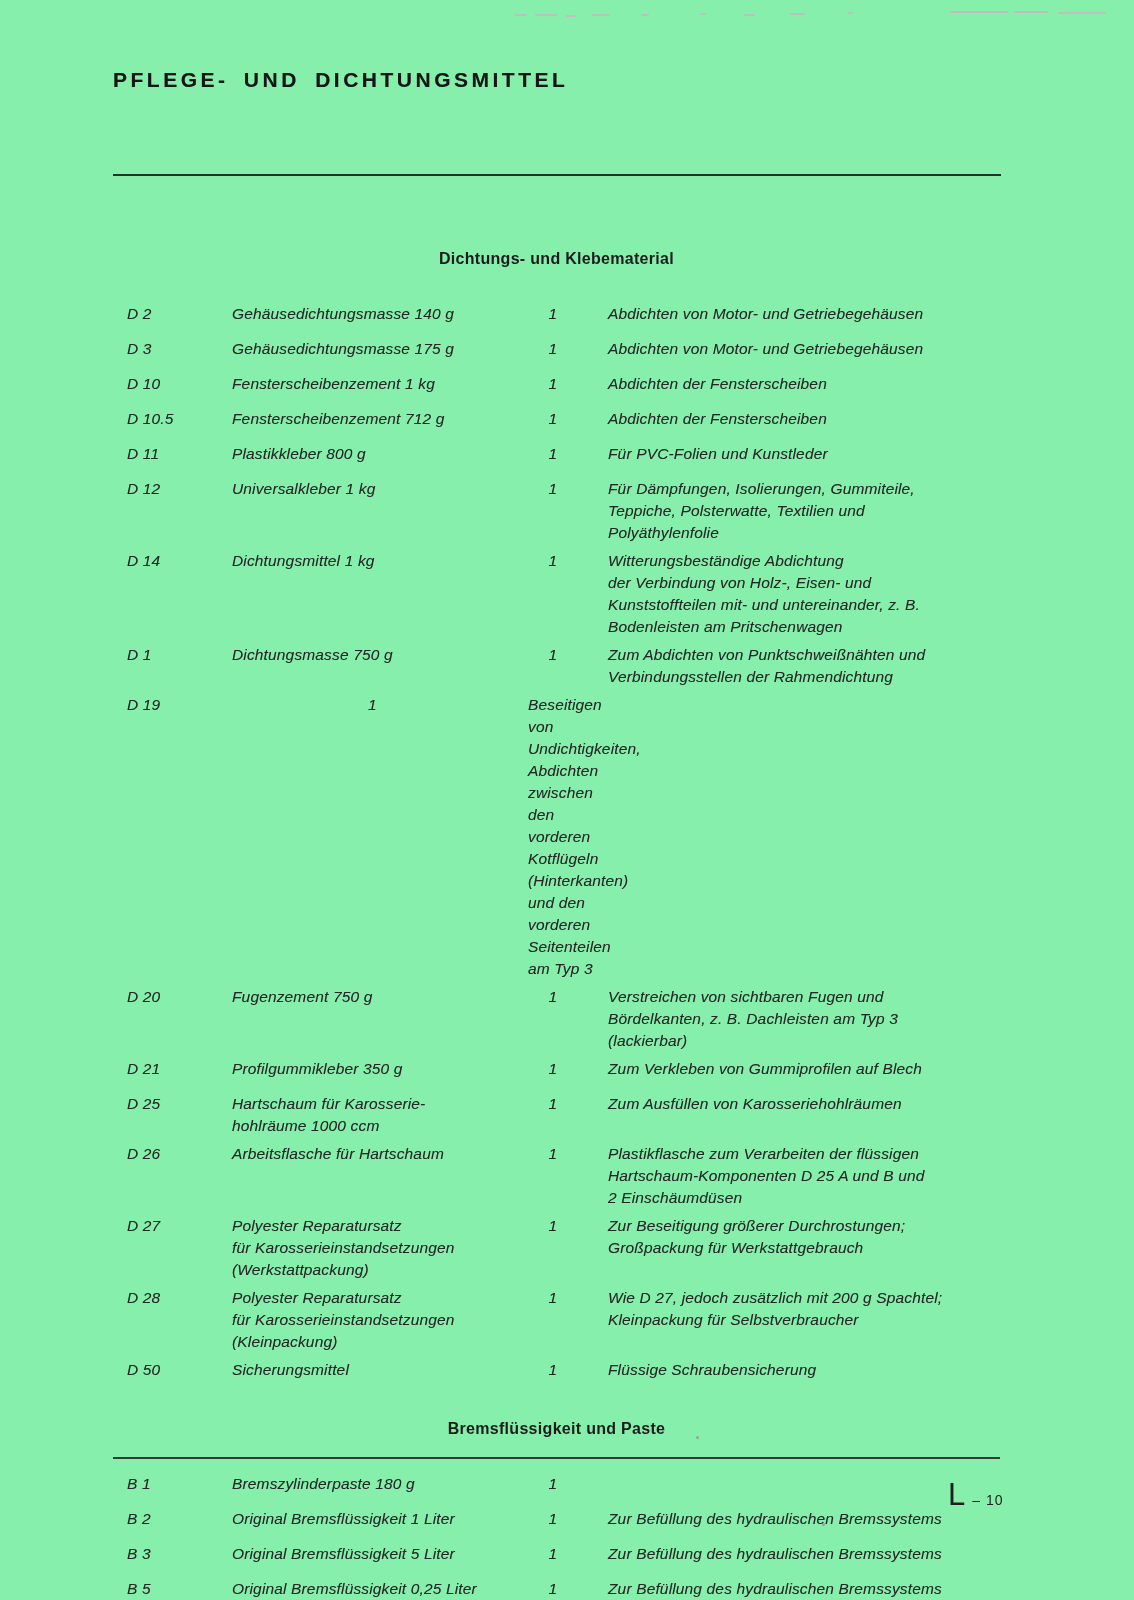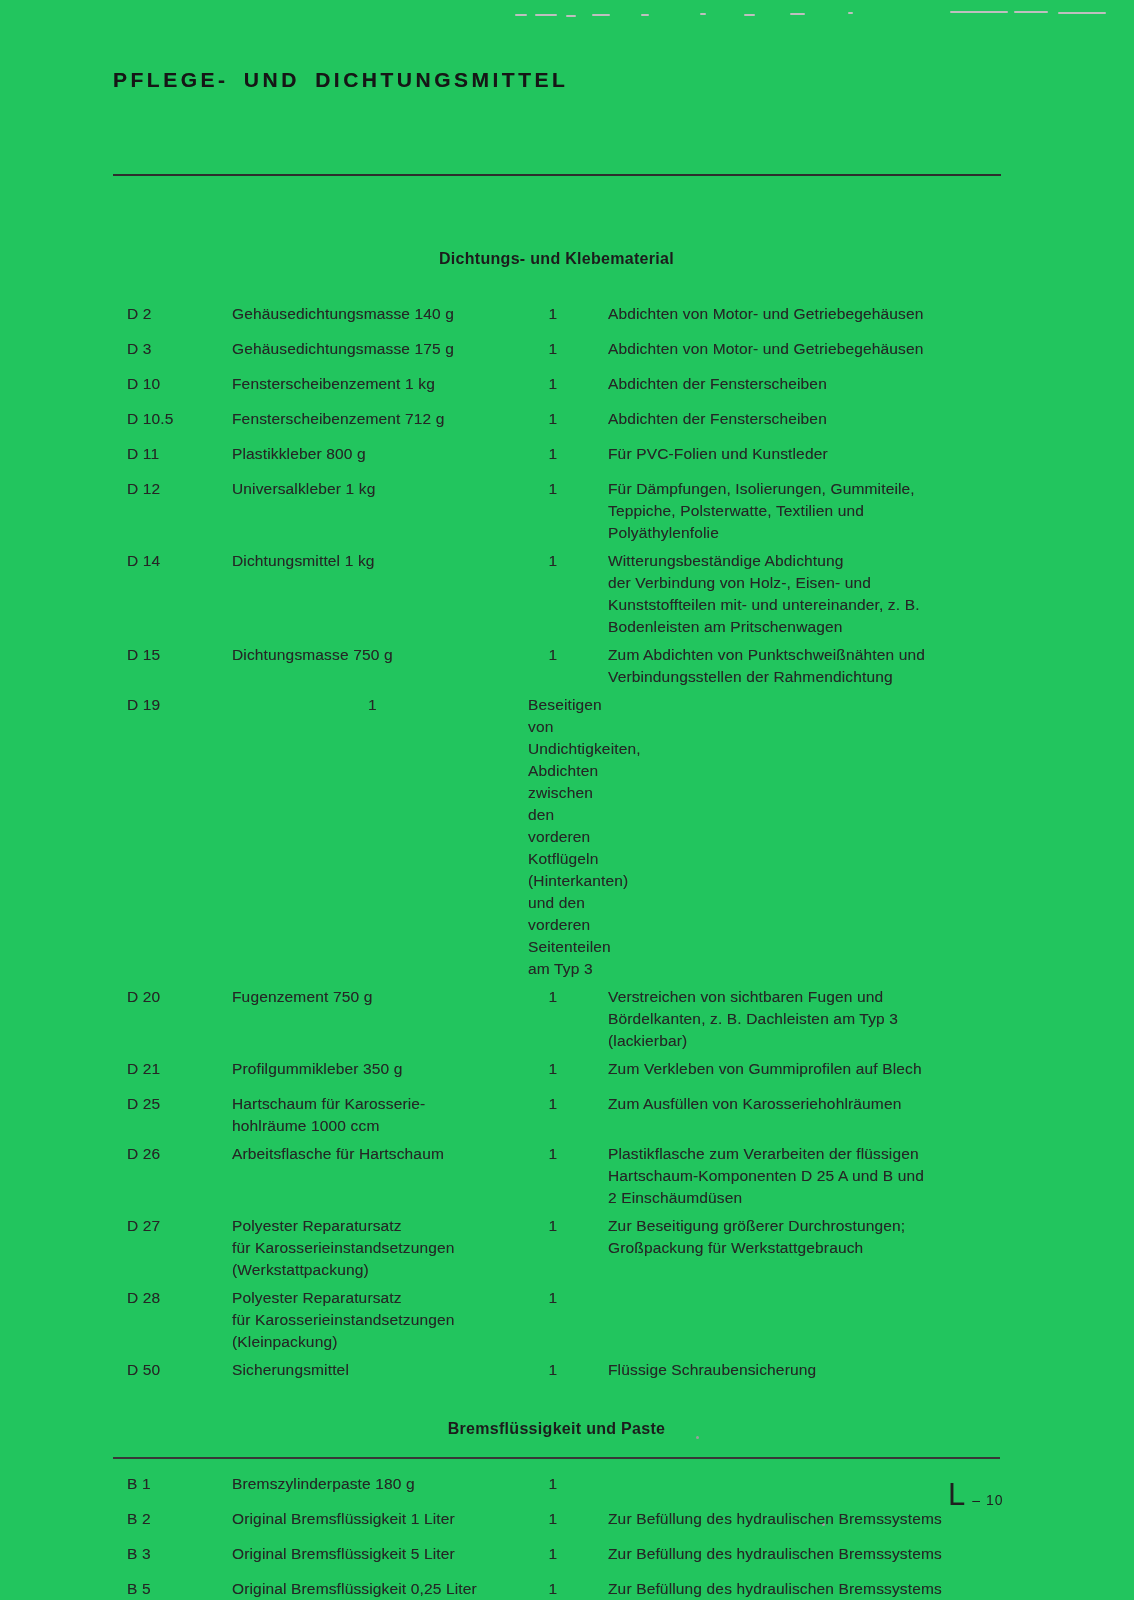--- a/index.html
+++ b/index.html
@@ -1,19 +1,19 @@
 <!DOCTYPE html>
 <html><head>
 <meta charset="utf-8">
 <style>
   html,body{margin:0;padding:0;background:#e8e8e8;}
   .page{
     position:relative;
     width:1134px;height:1600px;
-    background:#22c55e;
+    background:#86efac;
     overflow:hidden;
     font-family:"Liberation Sans","DejaVu Sans",sans-serif;
     color:#232323;
     -webkit-font-smoothing:antialiased;
   }
   .doc-title{
     position:absolute;left:113px;top:68px;
     font-size:21px;font-weight:bold;letter-spacing:3.5px;word-spacing:6px;
     color:#161616;
     text-shadow:0 0 .5px rgba(0,0,0,.4);
@@ -35,20 +35,21 @@
   }
   .section:not(:first-child){margin-top:37px;}
   .section-title{
     text-align:center;font-weight:bold;font-size:16px;color:#1c1c1c;
     line-height:22px;margin-bottom:33px;padding-right:24px;
     letter-spacing:.3px;
   }
   .row{
     display:grid;grid-template-columns:105px 281px 80px auto;
     line-height:22px;
+    font-style:italic;
   }
   .row.single{margin-bottom:13px;}
   .row.multi{margin-bottom:6px;}
   .cell{white-space:pre-line;color:#262626;text-shadow:0 0 .4px rgba(0,0,0,.25);}
   .cell.qty{text-align:center;}
   .cell.use{padding-left:15px;}
   .pagenum{
     position:absolute;left:948px;top:1478px;
     display:flex;align-items:baseline;gap:7px;color:#1f1f1f;
   }
@@ -134,21 +135,21 @@
       <div class="cell nr">D 14</div>
       <div class="cell name">Dichtungsmittel 1 kg</div>
       <div class="cell qty">1</div>
       <div class="cell use">Witterungsbeständige Abdichtung
 der Verbindung von Holz-, Eisen- und
 Kunststoffteilen mit- und untereinander, z. B.
 Bodenleisten am Pritschenwagen</div>
     </div>
 
     <div class="row multi">
-      <div class="cell nr">D 15</div>
+      <div class="cell nr">D 1</div>
       <div class="cell name">Dichtungsmasse 750 g</div>
       <div class="cell qty">1</div>
       <div class="cell use">Zum Abdichten von Punktschweißnähten und
 Verbindungsstellen der Rahmendichtung</div>
     </div>
 
     <div class="row multi">
       <div class="cell nr">D 19</div>
       <div class="cell qty">1</div>
       <div class="cell use">Beseitigen von Undichtigkeiten, Abdichten
@@ -198,20 +199,22 @@
       <div class="cell use">Zur Beseitigung größerer Durchrostungen;
 Großpackung für Werkstattgebrauch</div>
     </div>
 
     <div class="row multi">
       <div class="cell nr">D 28</div>
       <div class="cell name">Polyester Reparatursatz
 für Karosserieinstandsetzungen
 (Kleinpackung)</div>
       <div class="cell qty">1</div>
+      <div class="cell use">Wie D 27, jedoch zusätzlich mit 200 g Spachtel;
+Kleinpackung für Selbstverbraucher</div>
     </div>
 
     <div class="row single">
       <div class="cell nr">D 50</div>
       <div class="cell name">Sicherungsmittel</div>
       <div class="cell qty">1</div>
       <div class="cell use">Flüssige Schraubensicherung</div>
     </div>
   </div>
     </div>

